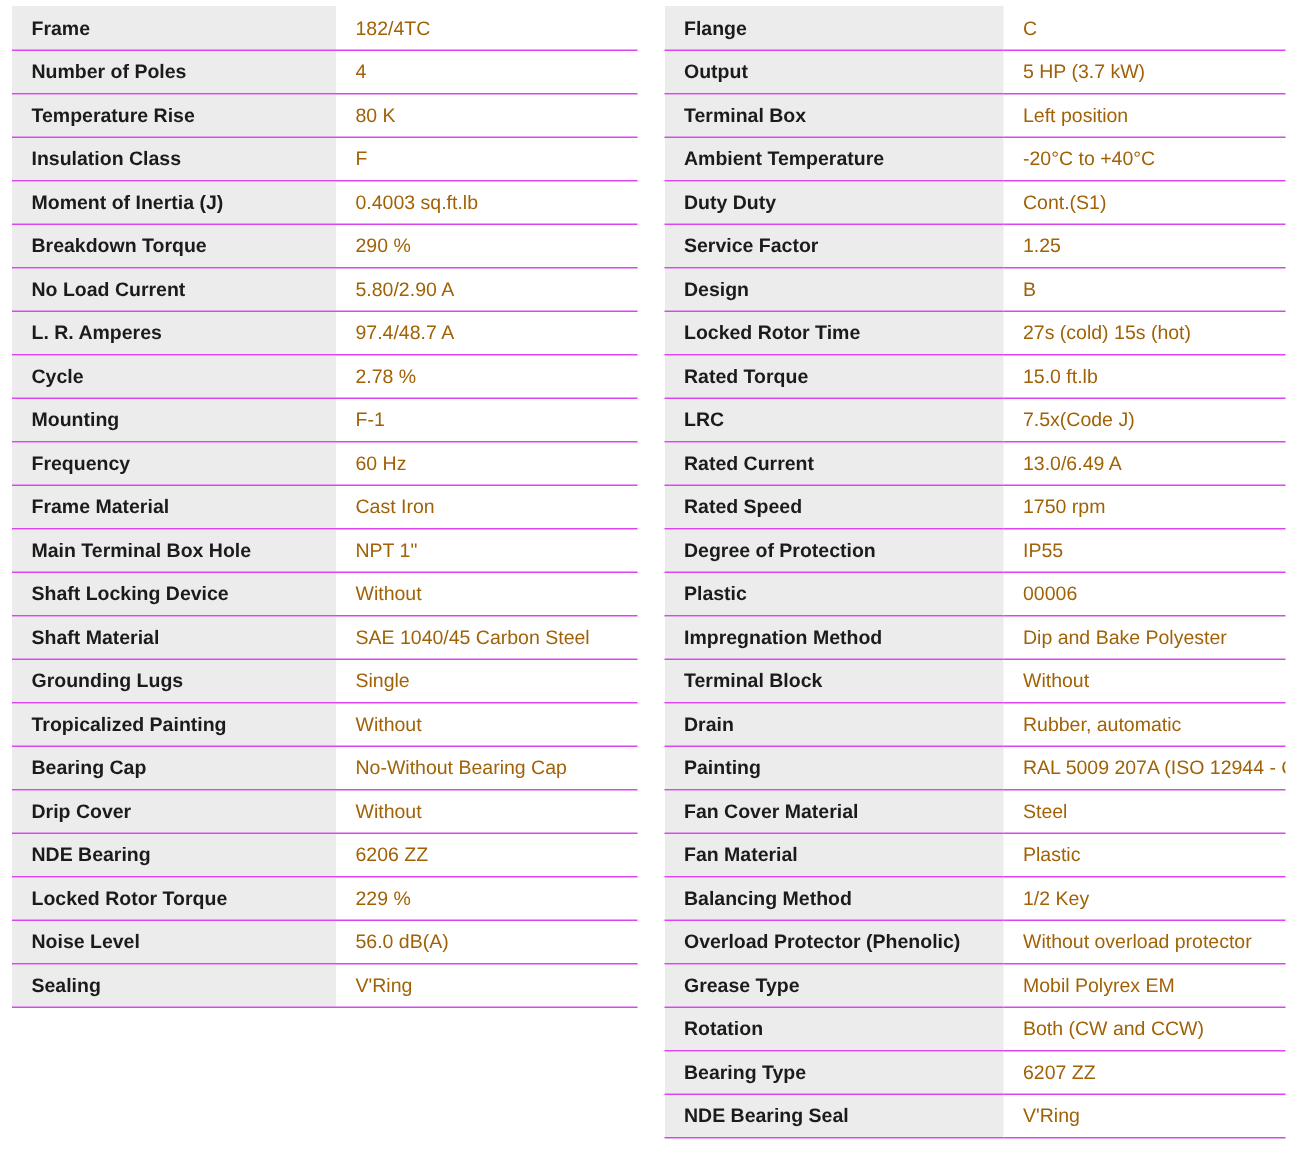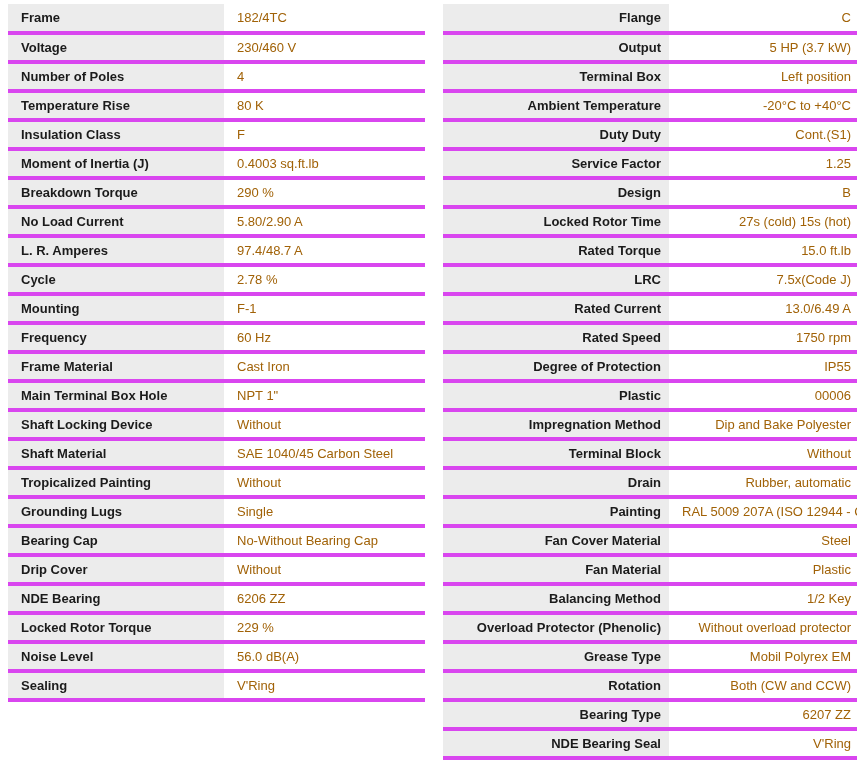--- a/index.html
+++ b/index.html
@@ -19,24 +19,24 @@
   .tables-wrap {
     display: flex;
     gap: 18px;
     align-items: flex-start;
   }
   table.spec-table {
     border-collapse: collapse;
     table-layout: fixed;
   }
   table.spec-table.left  { width: 417px; }
-  table.spec-table.right { width: 414px; text-align: right; }
+  table.spec-table.right { width: 414px; }
   table.spec-table tr {
     height: 29px;
-    border-bottom: 4px solid #d946ef;
+    border-bottom: 1px solid #d946ef;
     margin-left: 12px;
   }
   td.label-cell {
     background: #ececec;
     font-weight: bold;
     font-size: 13px;
     color: #1b1b1b;
     padding: 0 8px 0 13px;
     vertical-align: middle;
     white-space: nowrap;
@@ -59,24 +59,20 @@
 
 <div class="page">
   <div class="tables-wrap">
     <table class="spec-table left">
       <tbody>
           <tr>
             <td class="label-cell">Frame</td>
             <td class="value-cell">182/4TC</td>
           </tr>
           <tr>
-            <td class="label-cell">Voltage</td>
-            <td class="value-cell">230/460 V</td>
-          </tr>
-          <tr>
             <td class="label-cell">Number of Poles</td>
             <td class="value-cell">4</td>
           </tr>
           <tr>
             <td class="label-cell">Temperature Rise</td>
             <td class="value-cell">80 K</td>
           </tr>
           <tr>
             <td class="label-cell">Insulation Class</td>
             <td class="value-cell">F</td>
@@ -119,26 +115,26 @@
           </tr>
           <tr>
             <td class="label-cell">Shaft Locking Device</td>
             <td class="value-cell">Without</td>
           </tr>
           <tr>
             <td class="label-cell">Shaft Material</td>
             <td class="value-cell">SAE 1040/45 Carbon Steel</td>
           </tr>
           <tr>
-            <td class="label-cell">Tropicalized Painting</td>
-            <td class="value-cell">Without</td>
-          </tr>
-          <tr>
             <td class="label-cell">Grounding Lugs</td>
             <td class="value-cell">Single</td>
+          </tr>
+          <tr>
+            <td class="label-cell">Tropicalized Painting</td>
+            <td class="value-cell">Without</td>
           </tr>
           <tr>
             <td class="label-cell">Bearing Cap</td>
             <td class="value-cell">No-Without Bearing Cap</td>
           </tr>
           <tr>
             <td class="label-cell">Drip Cover</td>
             <td class="value-cell">Without</td>
           </tr>
           <tr>

